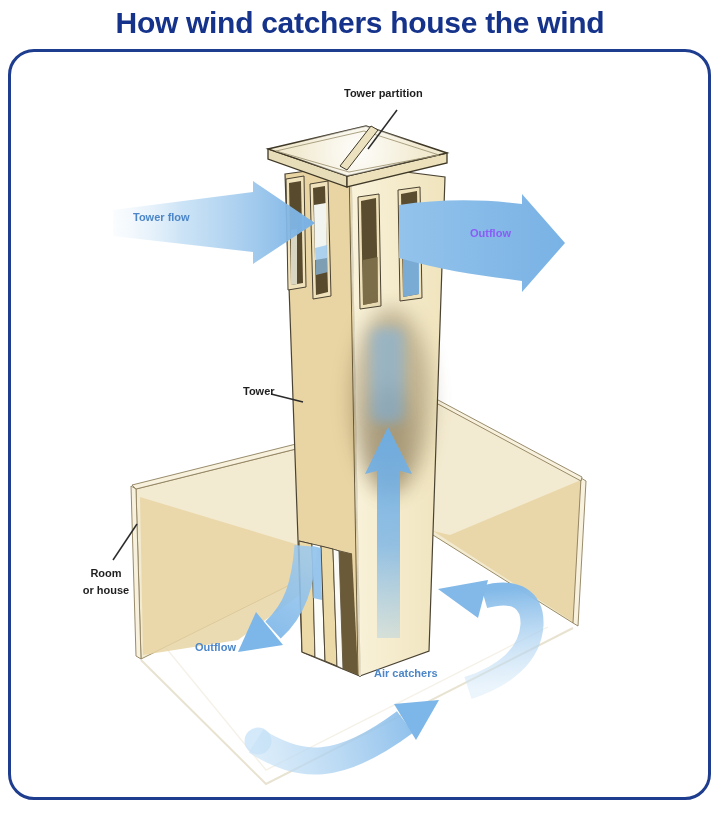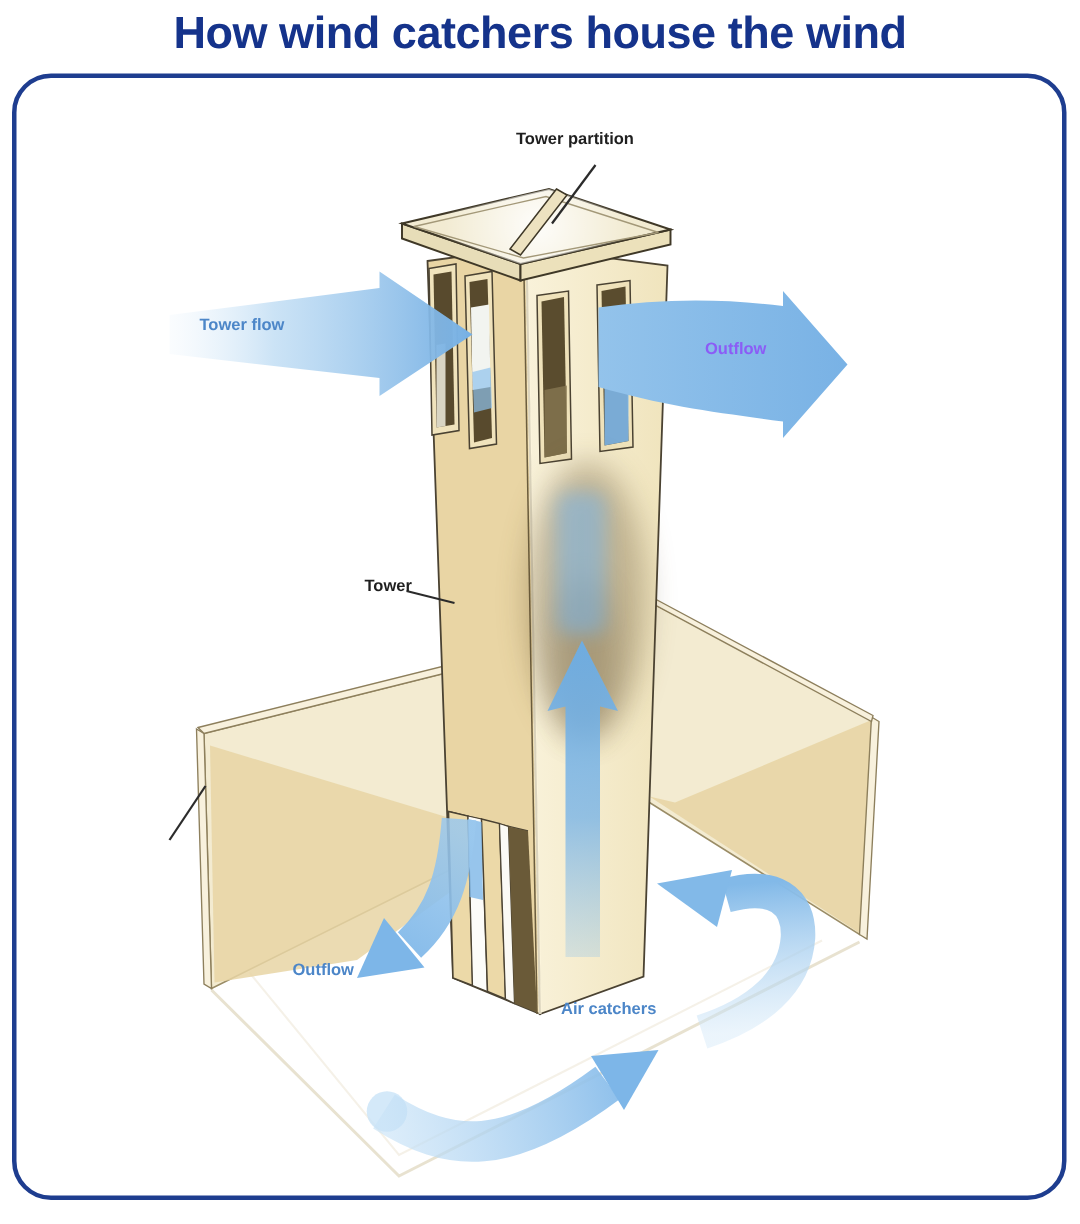--- a/index.html
+++ b/index.html
@@ -170,16 +170,20 @@
       <line x1="397" y1="110" x2="368" y2="149"></line>
       <line x1="271" y1="394" x2="303" y2="402"></line>
       <line x1="113" y1="560" x2="137" y2="524"></line>
     </g>
   </svg>
 
   <div class="label dark" style="left:344px;top:87px;">Tower partition</div>
   <div class="label blue" style="left:133px;top:211px;">Tower flow</div>
   <div class="label white" style="left:470px;top:227px;">Outflow</div>
   <div class="label dark" style="left:222px;top:385px;margin-left:21px;">Tower</div>
+  <div id="room-label" class="label dark">
+    <span>Room</span>
+    <span>or house</span>
+  </div>
   <div class="label blue" style="left:195px;top:641px;">Outflow</div>
   <div class="label blue" style="left:374px;top:667px;">Air catchers</div>
 
 </div>
 
 </body></html>

